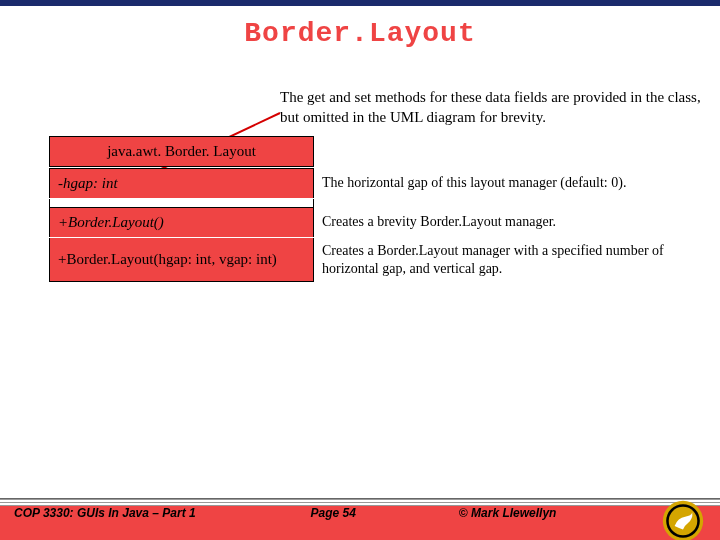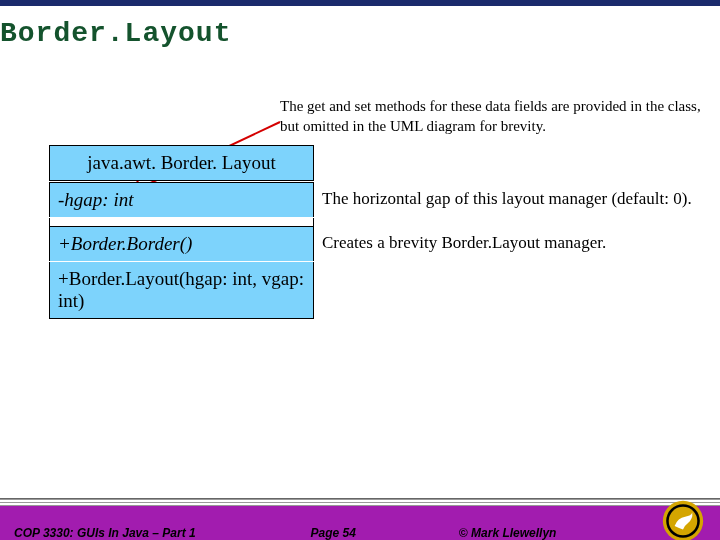--- a/index.html
+++ b/index.html
@@ -10,55 +10,56 @@
     font-family: "Times New Roman", Times, serif;
     position: relative;
     overflow: hidden;
   }
   .top-bar {
     width: 100%;
     height: 6px;
     background: #1a2a6c;
   }
   .title {
+    text-align: center;
     font-family: "Courier New", Courier, monospace;
     font-weight: bold;
-    color: #14532d;
+    color: #ef4444;
     font-size: 28px;
     margin-top: 12px;
     letter-spacing: 1px;
   }
   .content {
     position: absolute;
-    top: 145px;
+    top: 136px;
     left: 5px;
     width: 710px;
     padding-left: 44px;
   }
   .diagram-row {
     display: flex;
     align-items: stretch;
     border-bottom: 1px solid transparent;
   }
   .left-cell {
     width: 265px;
     border: 1px solid #000;
-    font-size: 19px;
+    font-size: 15px;
     padding: 6px 8px;
     display: flex;
     align-items: center;
     position: relative;
-    background: #7dd3fc;
+    background: #ef4444;
   }
   .left-cell.center { justify-content: center; }
   .left-cell.no-top { border-top: none; }
   .left-cell.no-bottom { border-bottom: none; font-style: italic; }
   .right-cell {
     flex: 1;
-    font-size: 17px;
+    font-size: 14px;
     padding: 4px 8px;
     display: flex;
     align-items: center;
     color: #000;
     line-height: 1.3;
   }
   .note-block {
     position: absolute;
     top: -48px;
     left: 275px;
@@ -89,27 +90,27 @@
     height: 8px;
     background: repeating-linear-gradient(
       to bottom,
       #999 0px, #999 1px,
       #fff 1px, #fff 3px
     );
     border-top: 1px solid #666;
   }
   .footer-bar {
     display: flex;
-    align-items: flex-end;
+    align-items: flex-start;
     height: 34px;
     font-family: Arial, Helvetica, sans-serif;
     font-size: 12px;
     font-weight: bold;
     font-style: italic;
-    background: #a21caf;
+    background: #ef4444;
     color: #000;
     padding: 0 14px;
     position: relative;
   }
   .footer-left { flex: 1.2; text-align: left; }
   .footer-center { flex: 0.6; text-align: left; }
   .footer-right { flex: 1; text-align: left; }
   .logo {
     position: absolute;
     right: 16px;
@@ -146,25 +147,26 @@
   <div class="diagram-row">
     <div class="left-cell no-bottom">-hgap: int</div>
     <div class="right-cell">The horizontal gap of this layout manager (default: 0).</div>
   </div>
 
   <div class="spacer-row">
       <div class="spacer-left"></div>
     </div>
 
   <div class="diagram-row">
-    <div class="left-cell no-bottom" style="border-top:1px solid #000">+Border.Border()</div>
+    <div class="left-cell no-bottom" style="border-top:1px solid #000">+Border.Layout()</div>
     <div class="right-cell">Creates a brevity Border.Layout manager.</div>
   </div>
   <div class="diagram-row">
     <div class="left-cell no-top">+Border.Layout(hgap: int, vgap: int)</div>
+    <div class="right-cell">Creates a Border.Layout manager with a specified number of horizontal gap, and vertical gap.</div>
   </div>
 
 </div>
 
 <div class="footer">
   <div class="footer-lines"></div>
   <div class="footer-bar">
     <div class="footer-left">COP 3330: GUIs In Java – Part 1</div>
     <div class="footer-center">Page 54</div>
     <div class="footer-right">© Mark Llewellyn</div>

